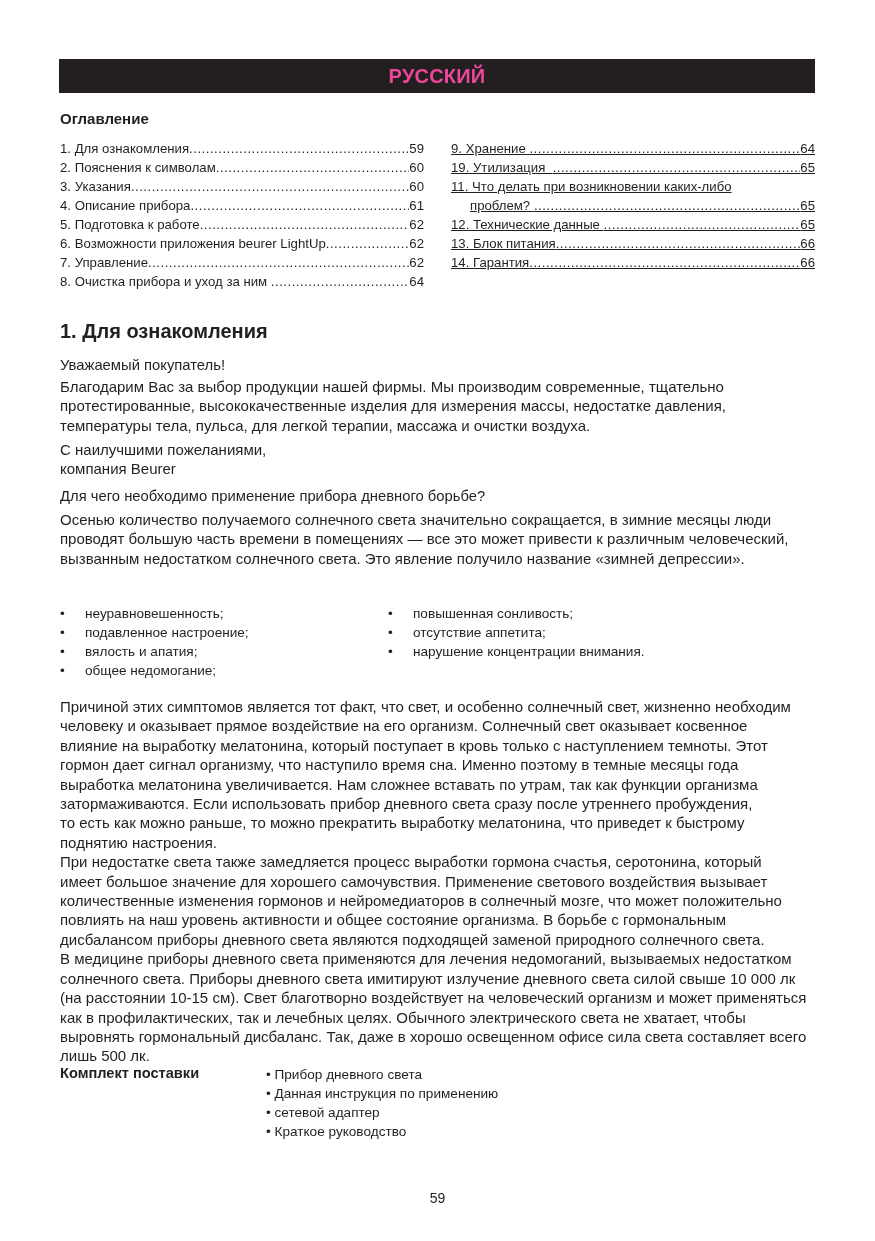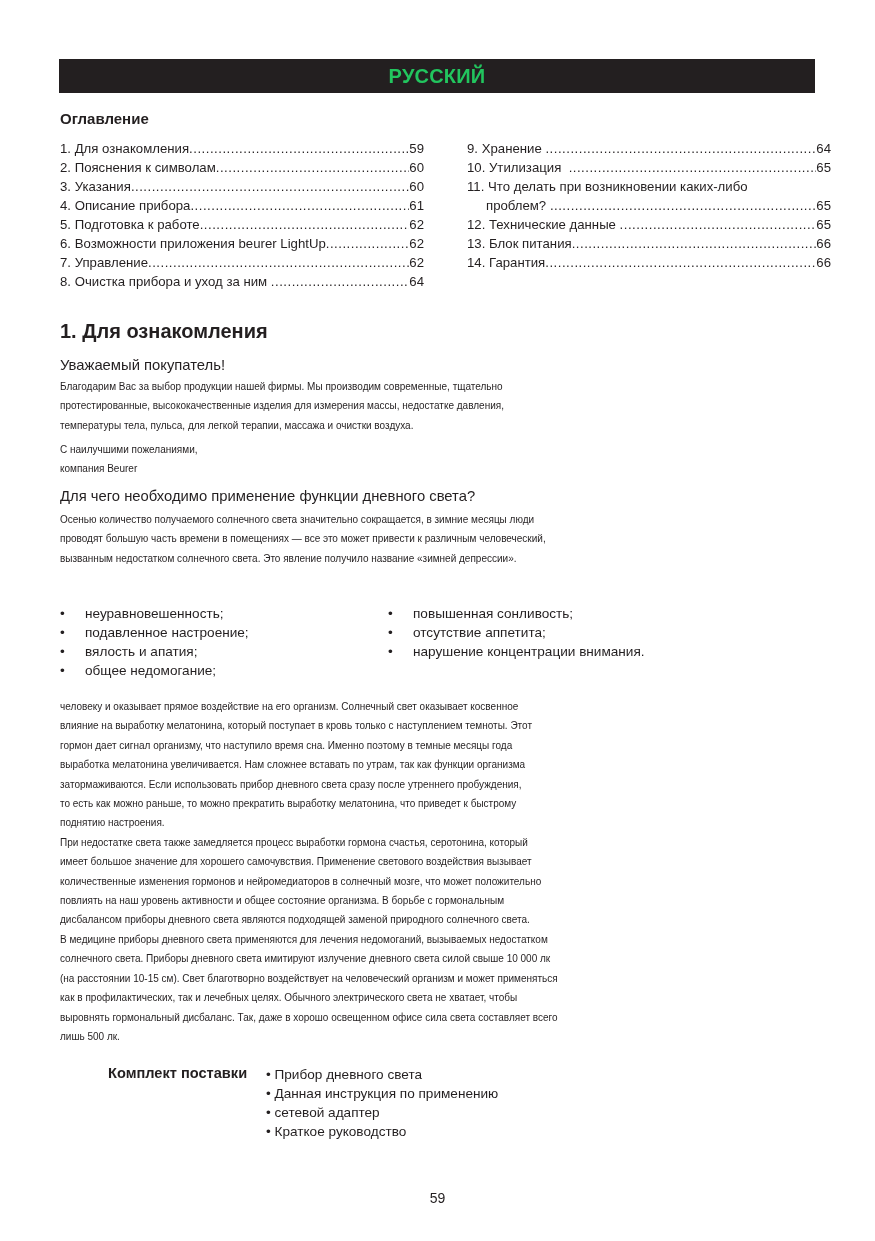--- a/index.html
+++ b/index.html
@@ -2,52 +2,52 @@
 <html><head>
 <meta charset="utf-8">
 <style>
   html, body { margin: 0; padding: 0; background: #ffffff; }
   body {
     width: 875px; height: 1241px; position: relative; overflow: hidden;
     font-family: "Liberation Sans", sans-serif; color: #231f20;
   }
   .lang-bar {
     position: absolute; left: 59px; top: 59px; width: 756px; height: 34px;
-    background: #231f20; color: #22c55e; text-align: center;
+    background: #231f20; color: #ec4899; text-align: center;
     font-weight: bold; font-size: 20px; line-height: 34px; letter-spacing: 0.2px;
   }
   .toc-title {
     position: absolute; left: 60px; top: 110px; font-weight: bold; font-size: 15px;
   }
   .toc-col { position: absolute; top: 139px; width: 364px; font-size: 13.2px; line-height: 19px; }
   .toc-col.left { left: 60px; }
-  .toc-col.right { left: 467px; }
+  .toc-col.right { left: 451px; text-decoration: underline; }
   .toc-row { display: flex; align-items: baseline; white-space: nowrap; }
   .toc-row .lbl { flex: 0 0 auto; }
   .toc-row .dots { flex: 1 1 auto; overflow: hidden; }
   .toc-row .dots::before {
     content: "..........................................................................................................................................................";
     letter-spacing: 0.5px;
   }
   .toc-row .pg { flex: 0 0 auto; }
   .toc-row.first-line { display: block; }
   .toc-row.cont { padding-left: 19px; }
 
   .h1 { position: absolute; left: 60px; top: 320px; font-weight: bold; font-size: 20px; }
   .h2 { position: absolute; left: 60px; font-weight: normal; font-size: 14.8px; }
-  .para { position: absolute; left: 60px; width: 760px; font-size: 10px; line-height: 19.4px; }
+  .para { position: absolute; left: 60px; width: 760px; font-size: 15px; line-height: 19.4px; }
   .para p { margin: 0; }
 
   .bullets { position: absolute; top: 604px; font-size: 13.6px; line-height: 19px; }
   .bullets.left { left: 60px; }
   .bullets.right { left: 388px; }
   .bullets .bi { display: flex; }
   .bullets .dot { width: 25px; flex: 0 0 25px; }
 
-  .kit-label { position: absolute; left: 60px; top: 1065px; font-weight: bold; font-size: 14.6px; margin-left: 48px; }
+  .kit-label { position: absolute; left: 60px; top: 1065px; font-weight: bold; font-size: 14.6px; }
   .kit-list { position: absolute; left: 266px; top: 1065px; font-size: 13.6px; line-height: 19px; }
   .page-num { position: absolute; left: 0; width: 875px; top: 1190px; text-align: center; font-size: 14px; }
 </style>
 </head>
 <body>
 
 <div class="lang-bar">
   <span>РУССКИЙ</span>
 </div>
 
@@ -96,21 +96,21 @@
     </div>
 </div>
 
 <div class="toc-col right">
   <div class="toc-row">
       <span class="lbl" style="white-space:pre">9. Хранение </span>
       <span class="dots"></span>
       <span class="pg">64</span>
     </div>
   <div class="toc-row">
-      <span class="lbl" style="white-space:pre">10. Утилизация  </span>
+      <span class="lbl" style="white-space:pre">19. Утилизация  </span>
       <span class="dots"></span>
       <span class="pg">65</span>
     </div>
   <div class="toc-row first-line"><span class="lbl">11. Что делать при возникновении каких-либо</span></div>
   <div class="toc-row cont">
       <span class="lbl" style="white-space:pre">проблем? </span>
       <span class="dots"></span>
       <span class="pg">65</span>
     </div>
   <div class="toc-row">
@@ -138,21 +138,21 @@
   <p>Благодарим Вас за выбор продукции нашей фирмы. Мы производим современные, тщательно</p>
   <p>протестированные, высококачественные изделия для измерения массы, недостатке давления,</p>
   <p>температуры тела, пульса, для легкой терапии, массажа и очистки воздуха.</p>
 </div>
 
 <div class="para" style="top:440px">
   <p>С наилучшими пожеланиями,</p>
   <p>компания Beurer</p>
 </div>
 
-<div class="h2" style="top:488px">Для чего необходимо применение функции дневного света?</div>
+<div class="h2" style="top:488px">Для чего необходимо применение прибора дневного борьбе?</div>
 
 <div class="para" style="top:510px">
   <p>Осенью количество получаемого солнечного света значительно сокращается, в зимние месяцы люди</p>
   <p>проводят большую часть времени в помещениях — все это может привести к различным человеческий,</p>
   <p>вызванным недостатком солнечного света. Это явление получило название «зимней депрессии».</p>
 </div>
 
 <div class="bullets left">
   <div class="bi">
       <span class="dot">•</span>
@@ -181,20 +181,21 @@
       <span class="dot">•</span>
       <span>отсутствие аппетита;</span>
     </div>
   <div class="bi">
       <span class="dot">•</span>
       <span>нарушение концентрации внимания.</span>
     </div>
 </div>
 
 <div class="para" style="top:697px">
+  <p>Причиной этих симптомов является тот факт, что свет, и особенно солнечный свет, жизненно необходим</p>
   <p>человеку и оказывает прямое воздействие на его организм. Солнечный свет оказывает косвенное</p>
   <p>влияние на выработку мелатонина, который поступает в кровь только с наступлением темноты. Этот</p>
   <p>гормон дает сигнал организму, что наступило время сна. Именно поэтому в темные месяцы года</p>
   <p>выработка мелатонина увеличивается. Нам сложнее вставать по утрам, так как функции организма</p>
   <p>затормаживаются. Если использовать прибор дневного света сразу после утреннего пробуждения,</p>
   <p>то есть как можно раньше, то можно прекратить выработку мелатонина, что приведет к быстрому</p>
   <p>поднятию настроения.</p>
   <p>При недостатке света также замедляется процесс выработки гормона счастья, серотонина, который</p>
   <p>имеет большое значение для хорошего самочувствия. Применение светового воздействия вызывает</p>
   <p>количественные изменения гормонов и нейромедиаторов в солнечный мозге, что может положительно</p>

